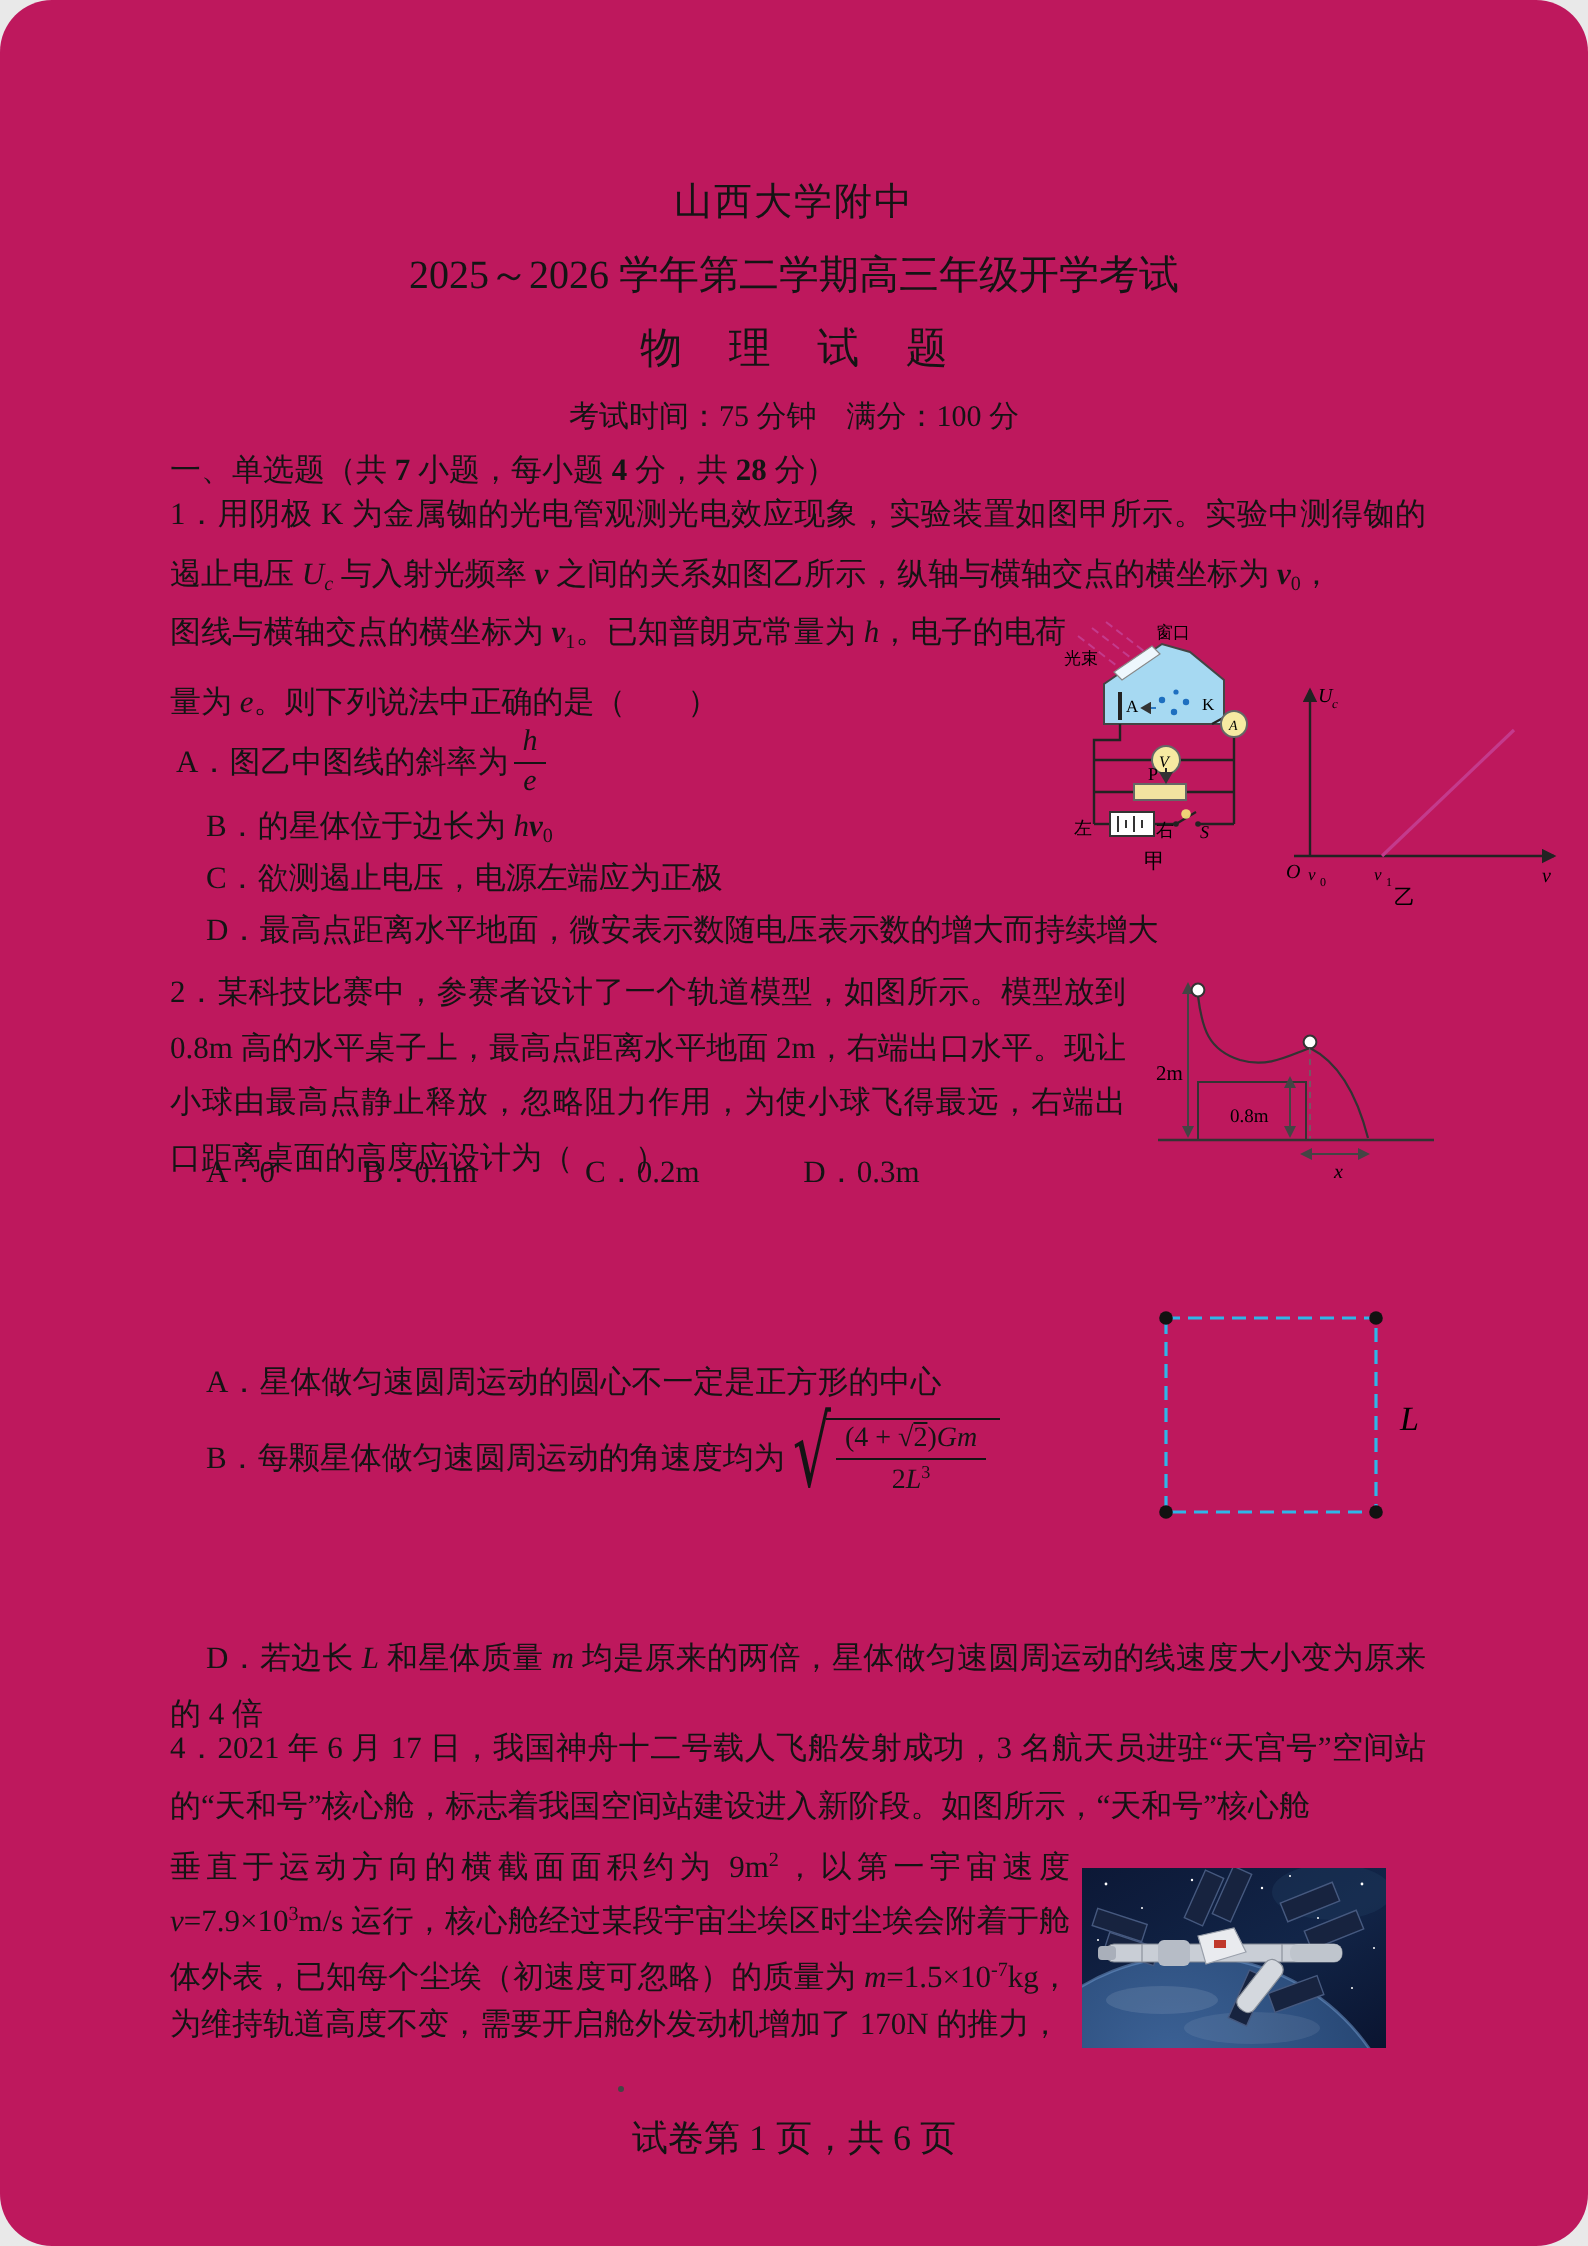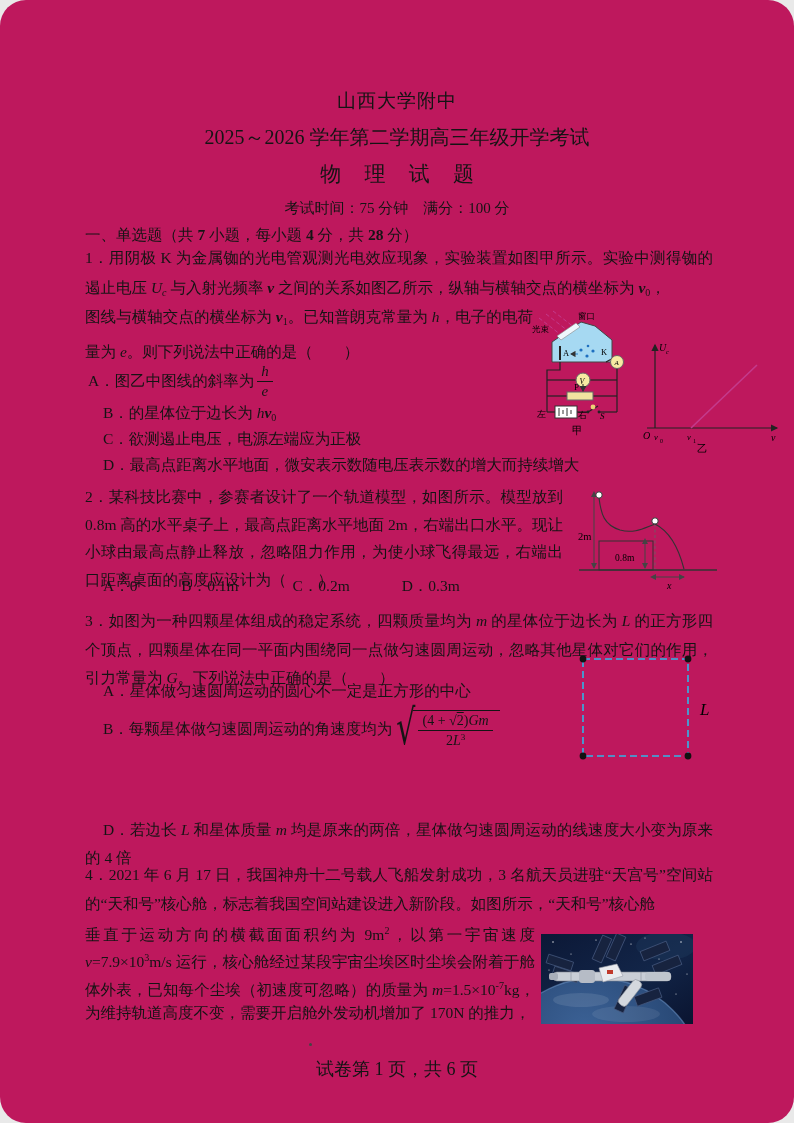--- a/index.html
+++ b/index.html
@@ -197,21 +197,20 @@
     <line x1="78" y1="42" x2="78" y2="88" stroke="#666" stroke-width="0.8" stroke-dasharray="3 2.5"></line>
 
     <path d="M78,42 Q98,52 107,87" fill="none" stroke="#333" stroke-width="1.1"></path>
 
     <line x1="2" y1="88" x2="140" y2="88" stroke="#333" stroke-width="1.3"></line>
 
     <line x1="78" y1="95" x2="107" y2="95" stroke="#444" stroke-width="1" marker-start="url(#arTs)" marker-end="url(#arT)"></line>
     <text x="90" y="107" font-size="10" font-style="italic">x</text>
   </svg>
 
-  <div class="abs bt rich" style="left:85px;top:607px;width:628px;line-height:28.5px;"><span>3．如图为一种四颗星体组成的稳定系统，四颗质量均为 </span><span class="it">m</span><span> 的星体位于边长为 </span><span class="it">L</span><span> 的正方形四个顶点，四颗星体在同一平面内围绕同一点做匀速圆周运动，忽略其他星体对它们的作用，引力常量为 </span><span class="it">G</span><span>。下列说法中正确的是（　　）</span></div>
   <div class="abs bt2 rich" style="left:103px;top:681px;"><span>A．星体做匀速圆周运动的圆心不一定是正方形的中心</span></div>
   <div class="abs optrow rich" style="left:103px;top:700px;height:58px;">
       <span>B．每颗星体做匀速圆周运动的角速度均为</span>
       <span class="sqrt"><span class="rad">√</span><span class="sqb"><span class="frac"><span class="fnum"><span>(4 + </span><span>√</span><span class="ol">2</span><span>)</span><span class="it">Gm</span></span><span class="fden"><span>2</span><span class="it">L</span><span class="sup">3</span></span></span></span></span>
     </div>
   <div class="abs bt rich" style="left:85px;top:816px;width:628px;line-height:27.5px;text-indent:18px;"><span>D．若边长 </span><span class="it">L</span><span> 和星体质量 </span><span class="it">m</span><span> 均是原来的两倍，星体做匀速圆周运动的线速度大小变为原来的 4 倍</span></div>
 
   <svg class="abs" style="left:573px;top:649px;" width="150" height="116" viewBox="0 0 150 116">
     <rect x="10" y="10" width="105" height="97" fill="none" stroke="#2fb6e9" stroke-width="1.6" stroke-dasharray="7 4"></rect>
     <circle cx="10" cy="10" r="3.4" fill="#111"></circle>

